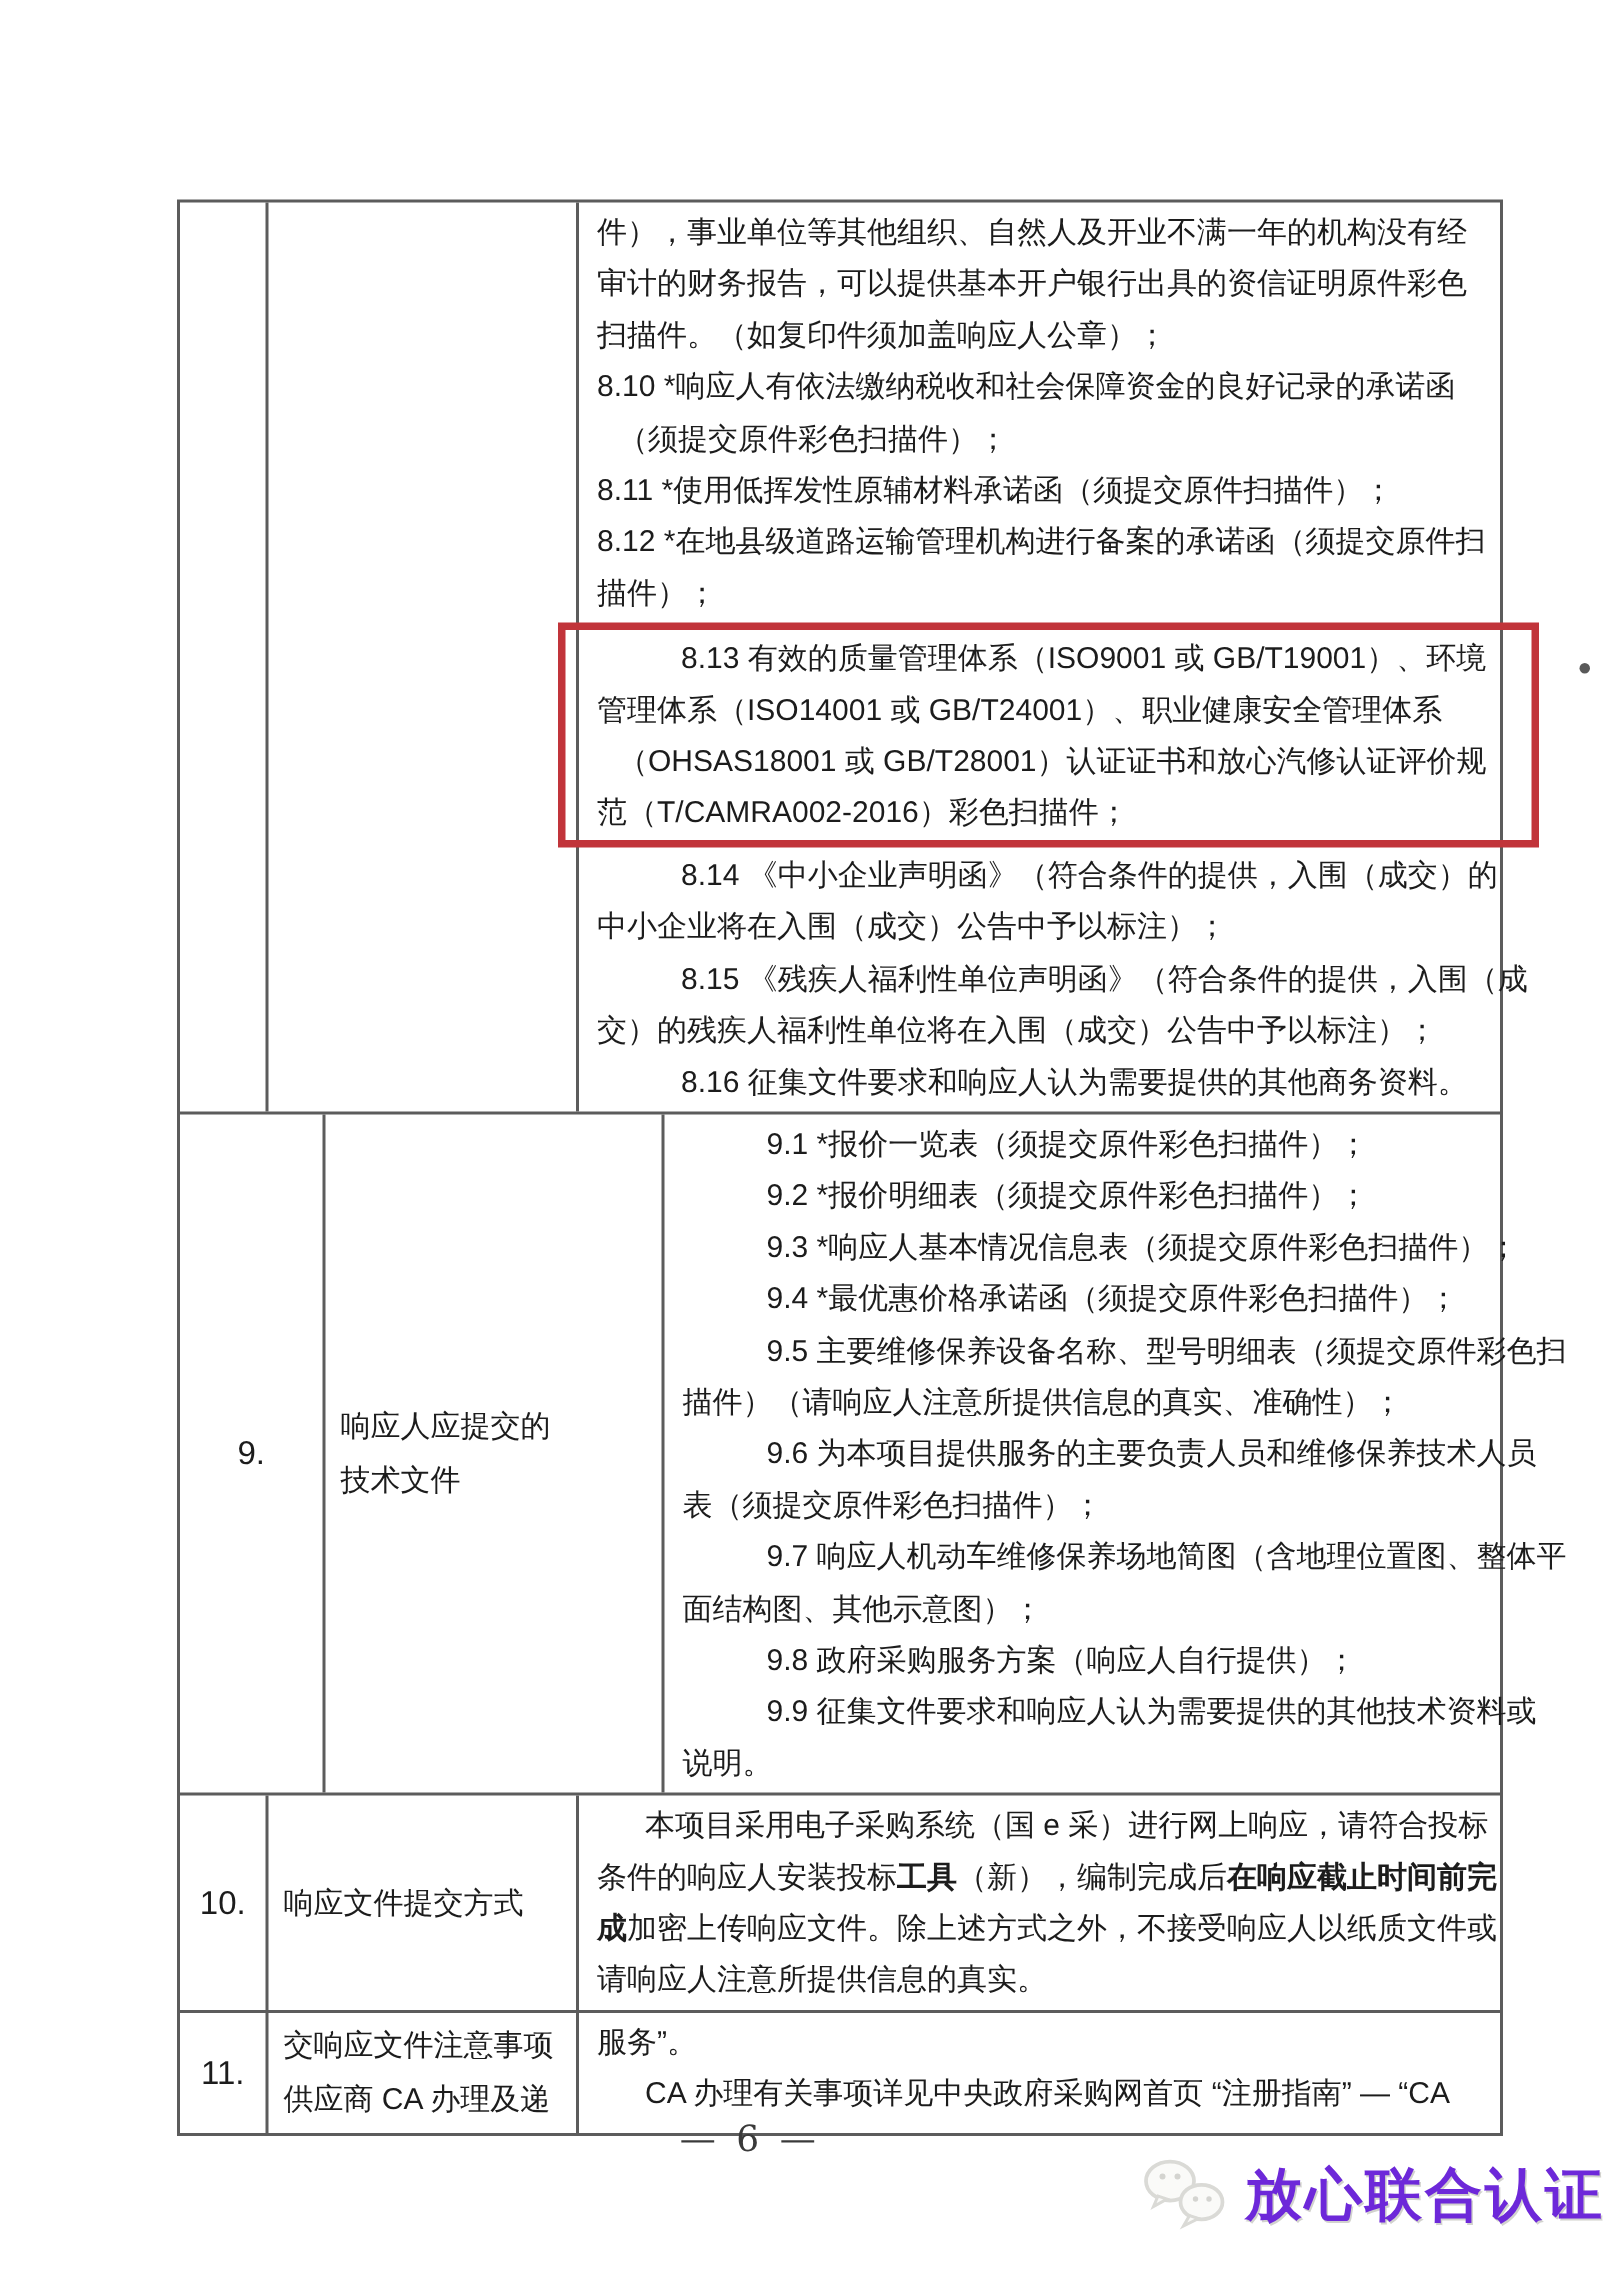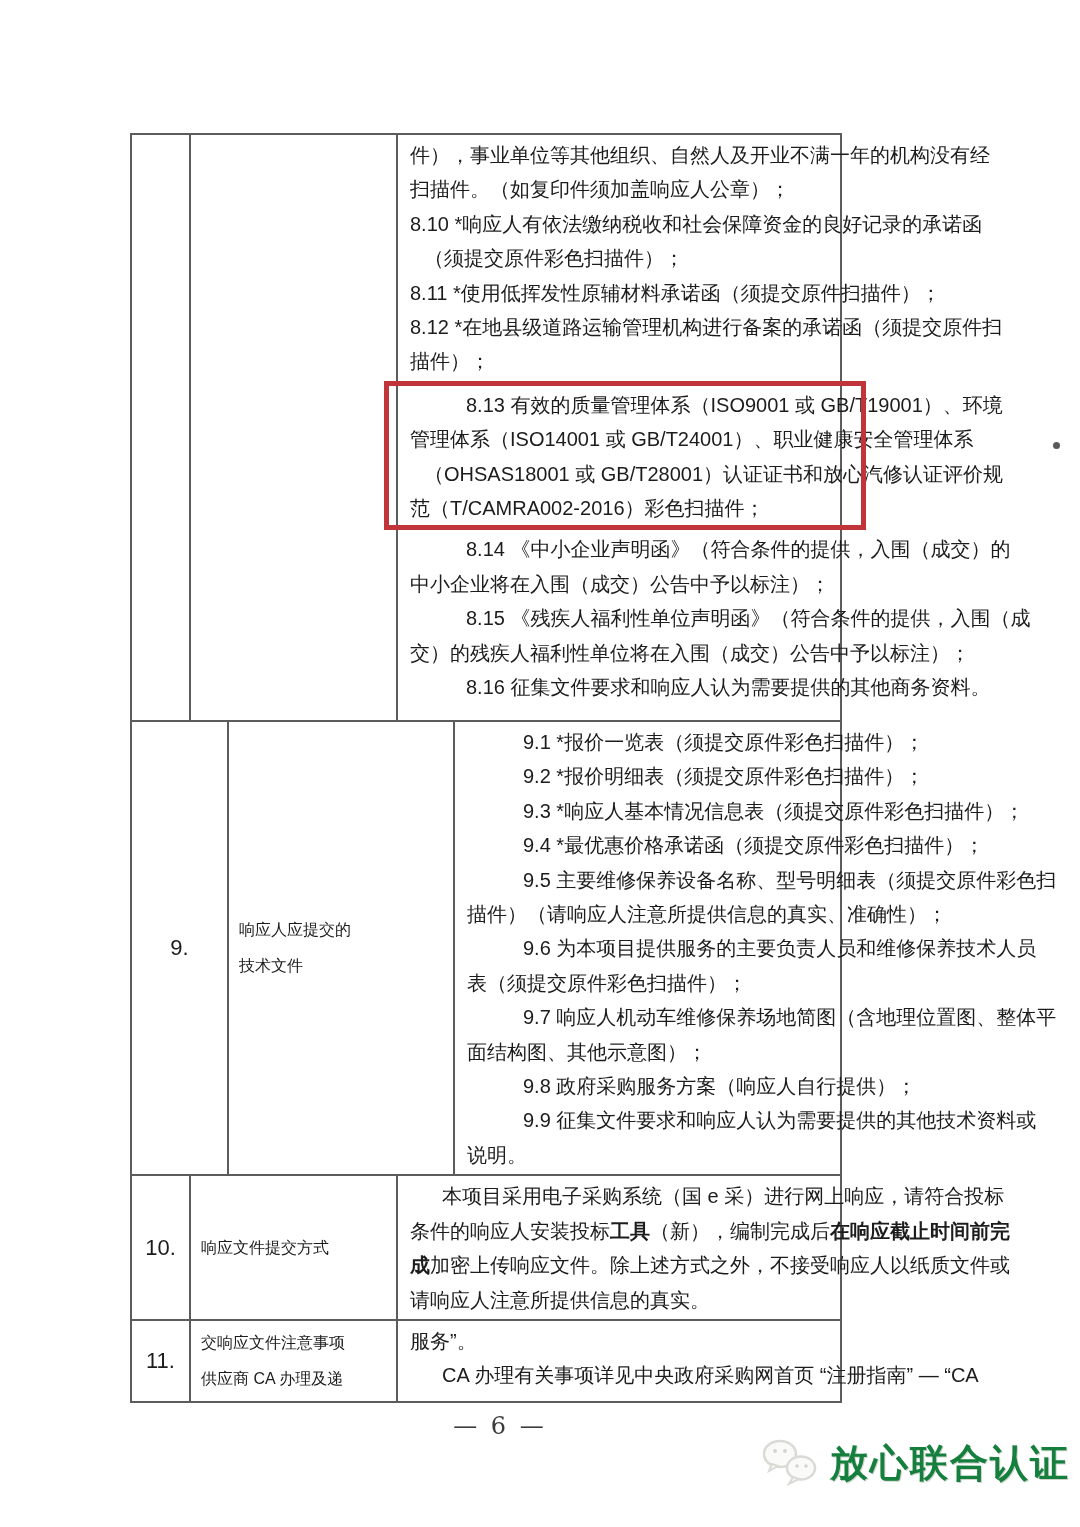--- a/index.html
+++ b/index.html
@@ -2,34 +2,34 @@
 <html><head>
 <meta charset="utf-8">
 <style>
   html,body{margin:0;padding:0;background:#ffffff;}
   #page{
     position:relative; width:1080px; height:1527px; background:#ffffff;
     font-family:"Liberation Sans", sans-serif; color:#1c1c1c; overflow:hidden;
   }
   
   #doc-table{
-    position:absolute; left:130px; top:133px; width:712px;
+    position:absolute; left:118px; top:133px; width:884px;
     border:2px solid #5c5c5c; box-sizing:border-box; background:#ffffff;
   }
   .trow{display:flex; box-sizing:border-box;}
   .trow + .trow{border-top:2px solid #5c5c5c;}
   .cell{box-sizing:border-box;}
   .cell.num{
     width:57px; flex:0 0 57px; display:flex; align-items:center; justify-content:center;
     font-size:22px; font-weight:500;
   }
   .cell.label{
     width:207px; flex:0 0 207px; border-left:2px solid #5c5c5c;
     display:flex; flex-direction:column; justify-content:center;
-    padding:4px 6px 4px 10px; font-size:16px; line-height:36px; font-weight:500;
+    padding:4px 6px 4px 10px; font-size:20px; line-height:36px; font-weight:500;
   }
   .cell.content{
     flex:1 1 auto; border-left:2px solid #5c5c5c;
     padding:3px 6px 2px 12px; font-size:20px; line-height:34.4px; font-weight:500;
     min-width:0;
   }
   .r8  .cell{min-height:585px;}
   .r9  .cell{min-height:450px;margin-left:19px;}
   .r10 .cell{min-height:140px;}
   .r11 .cell{min-height:70px;}
@@ -47,21 +47,21 @@
   
   #page-number{
     position:absolute; top:1412px; left:0; width:1000px; text-align:center;
     font-family:"DejaVu Serif", serif; font-size:24px; color:#3a3a3a; letter-spacing:3px;
   }
   
   #watermark{
     position:absolute; top:1437px; right:10px; display:flex; align-items:center; gap:8px;
   }
   #watermark .wm-text{
-    font-size:38px; font-weight:bold; color:#15803d;
+    font-size:38px; font-weight:bold; color:#6d28d9;
     text-shadow:1px 1px 0 #d2d2ce, -1px -1px 0 #ffffff;
     letter-spacing:2px; white-space:nowrap;
   }
   .wm-icon{width:62px; height:52px; flex:0 0 62px;}
   
   #ink-speck{
     position:absolute; left:1053px; top:442px; width:7px; height:7px;
     background:#3c3c3c; border-radius:50%; opacity:.85;
   }
 </style>
@@ -70,20 +70,21 @@
 
 <div id="page">
 
   <div id="doc-table">
 
     <div class="trow r8">
       <div class="cell num"></div>
       <div class="cell label"></div>
       <div class="cell content">
           <div class="line"><span>件），事业单位等其他组织、自然人及开业不满一年的机构没有经</span></div>
+          <div class="line"><span>审计的财务报告，可以提供基本开户银行出具的资信证明原件彩色</span></div>
           <div class="line"><span>扫描件。（如复印件须加盖响应人公章）；</span></div>
           <div class="line"><span>8.10 *响应人有依法缴纳税收和社会保障资金的良好记录的承诺函</span></div>
           <div class="line ind1"><span>（须提交原件彩色扫描件）；</span></div>
           <div class="line"><span>8.11 *使用低挥发性原辅材料承诺函（须提交原件扫描件）；</span></div>
           <div class="line"><span>8.12 *在地县级道路运输管理机构进行备案的承诺函（须提交原件扫</span></div>
           <div class="line"><span>描件）；</span></div>
           <div class="hl-group">
             <div class="hl-border" style="border-color: rgb(193, 52, 58);"></div>
             <div class="line ind3"><span>8.13 有效的质量管理体系（ISO9001 或 GB/T19001）、环境</span></div>
             <div class="line"><span>管理体系（ISO14001 或 GB/T24001）、职业健康安全管理体系</span></div>

